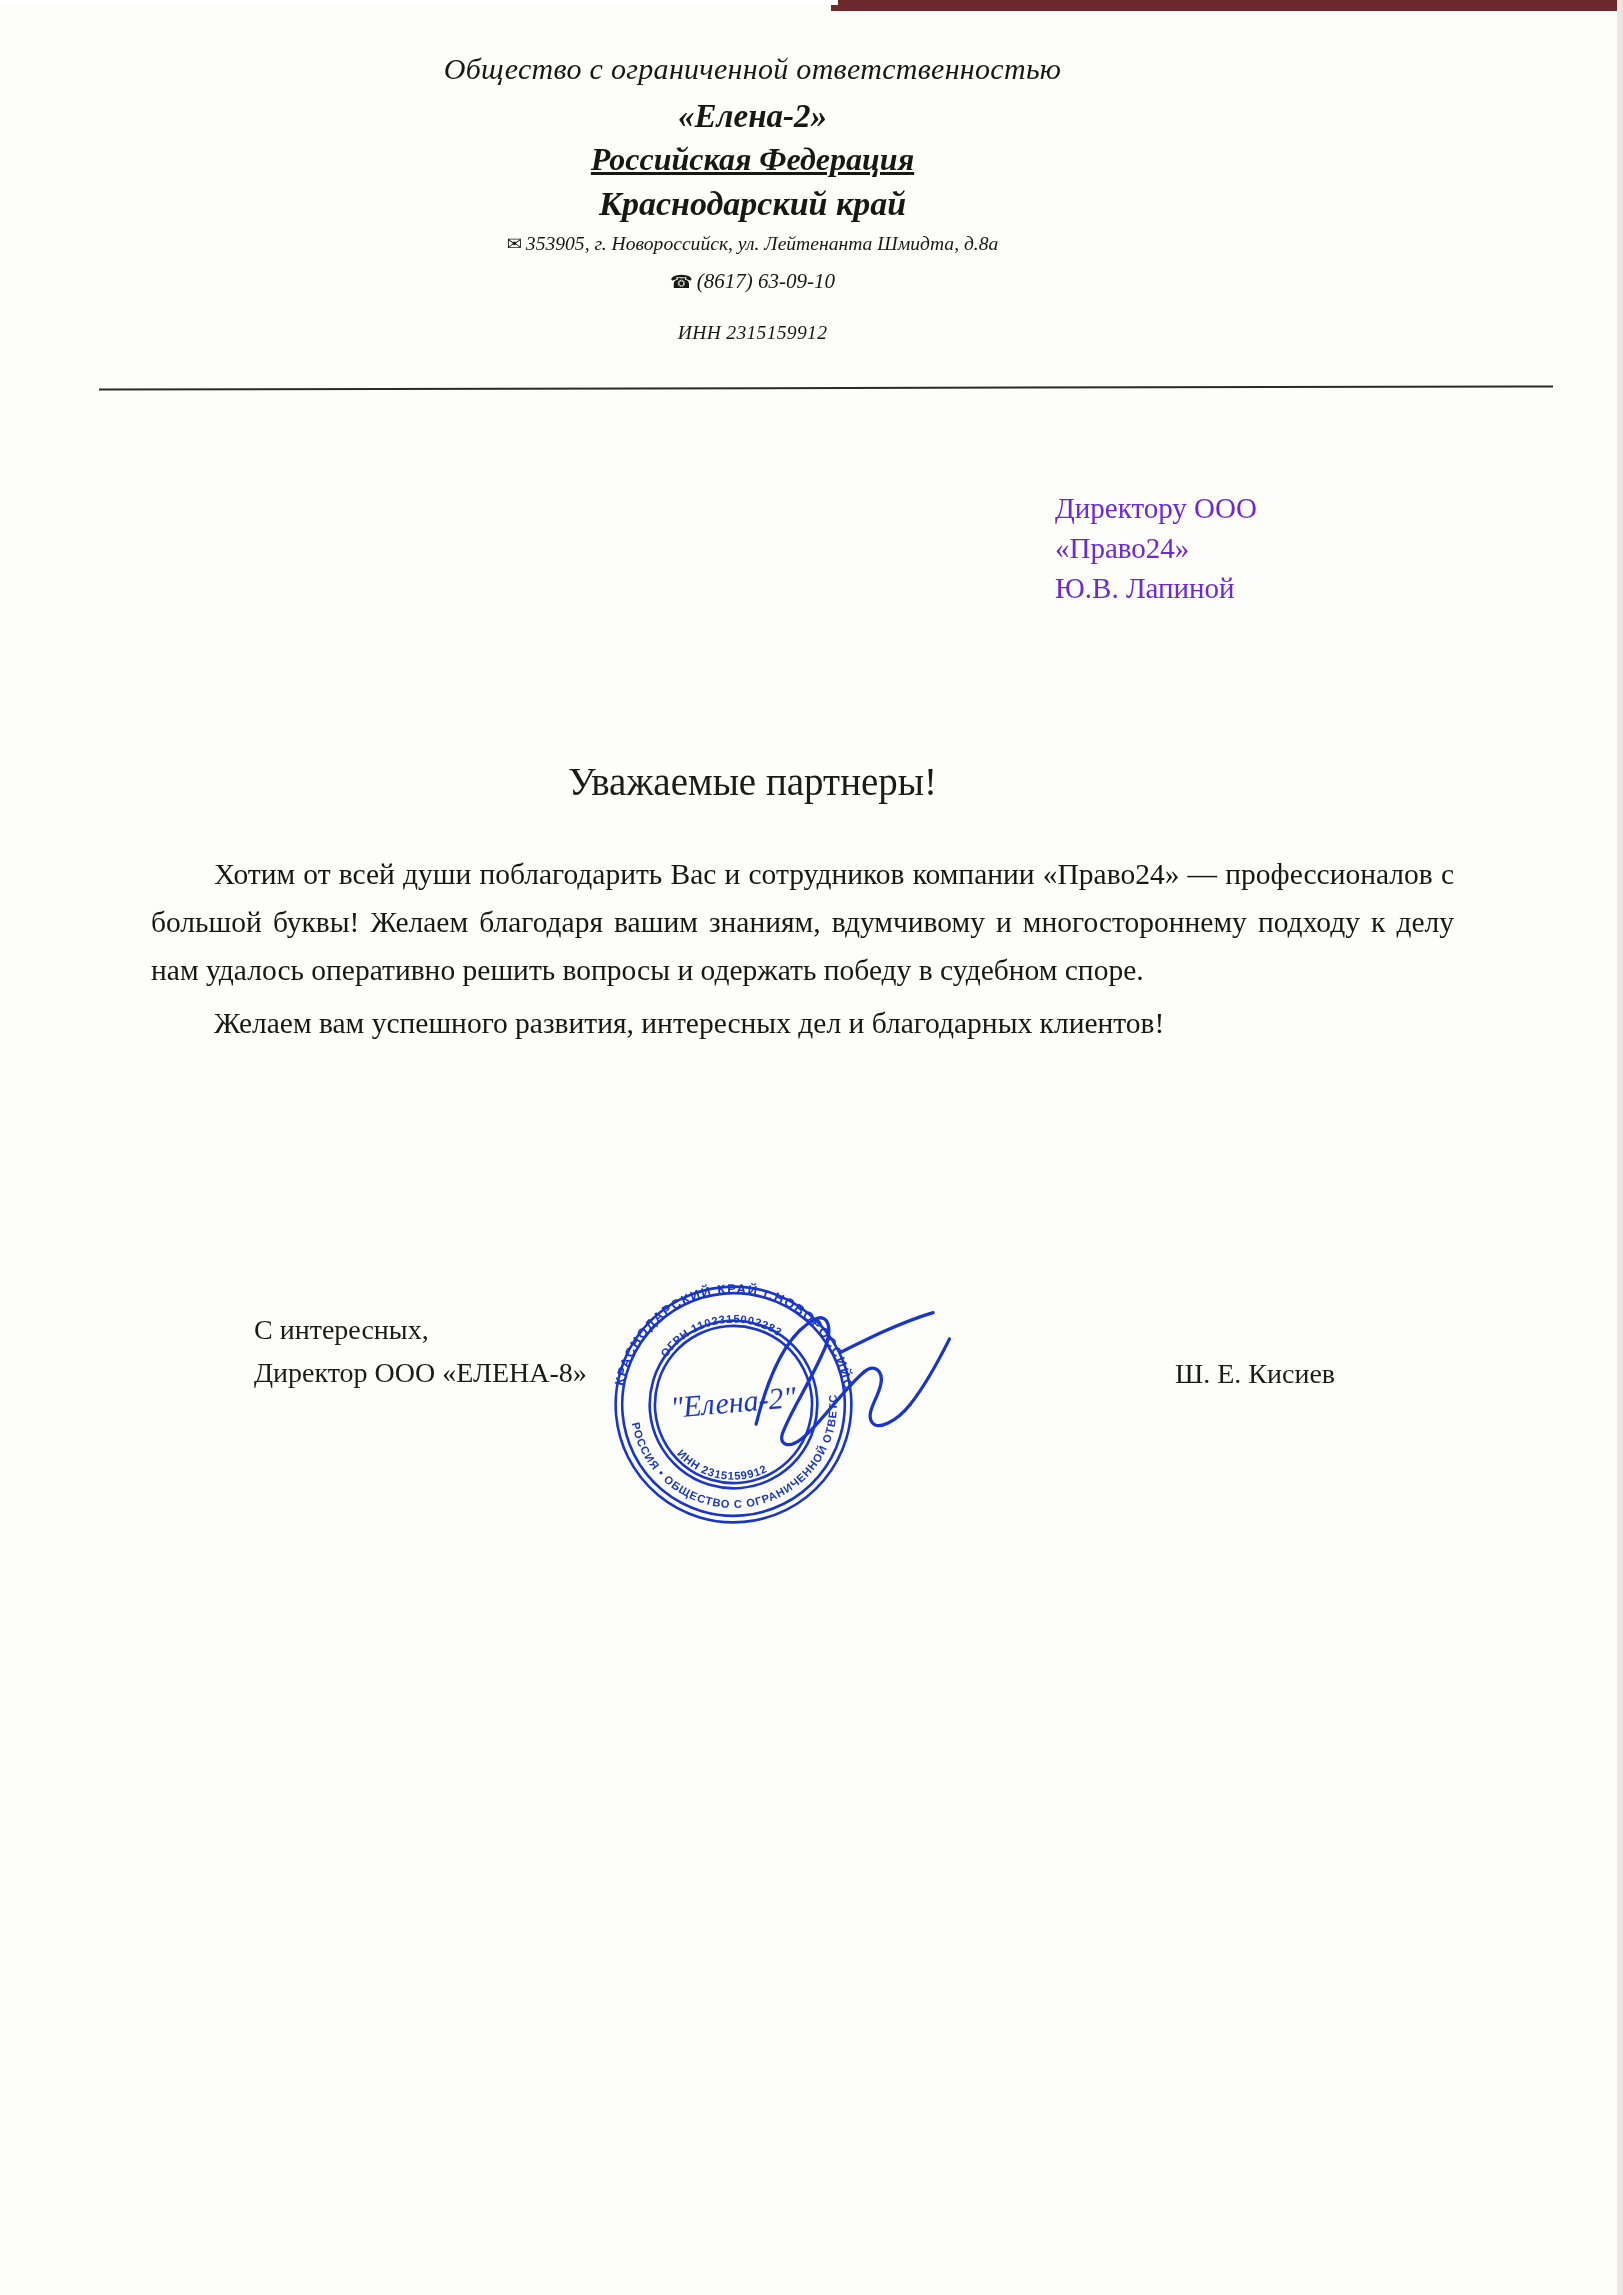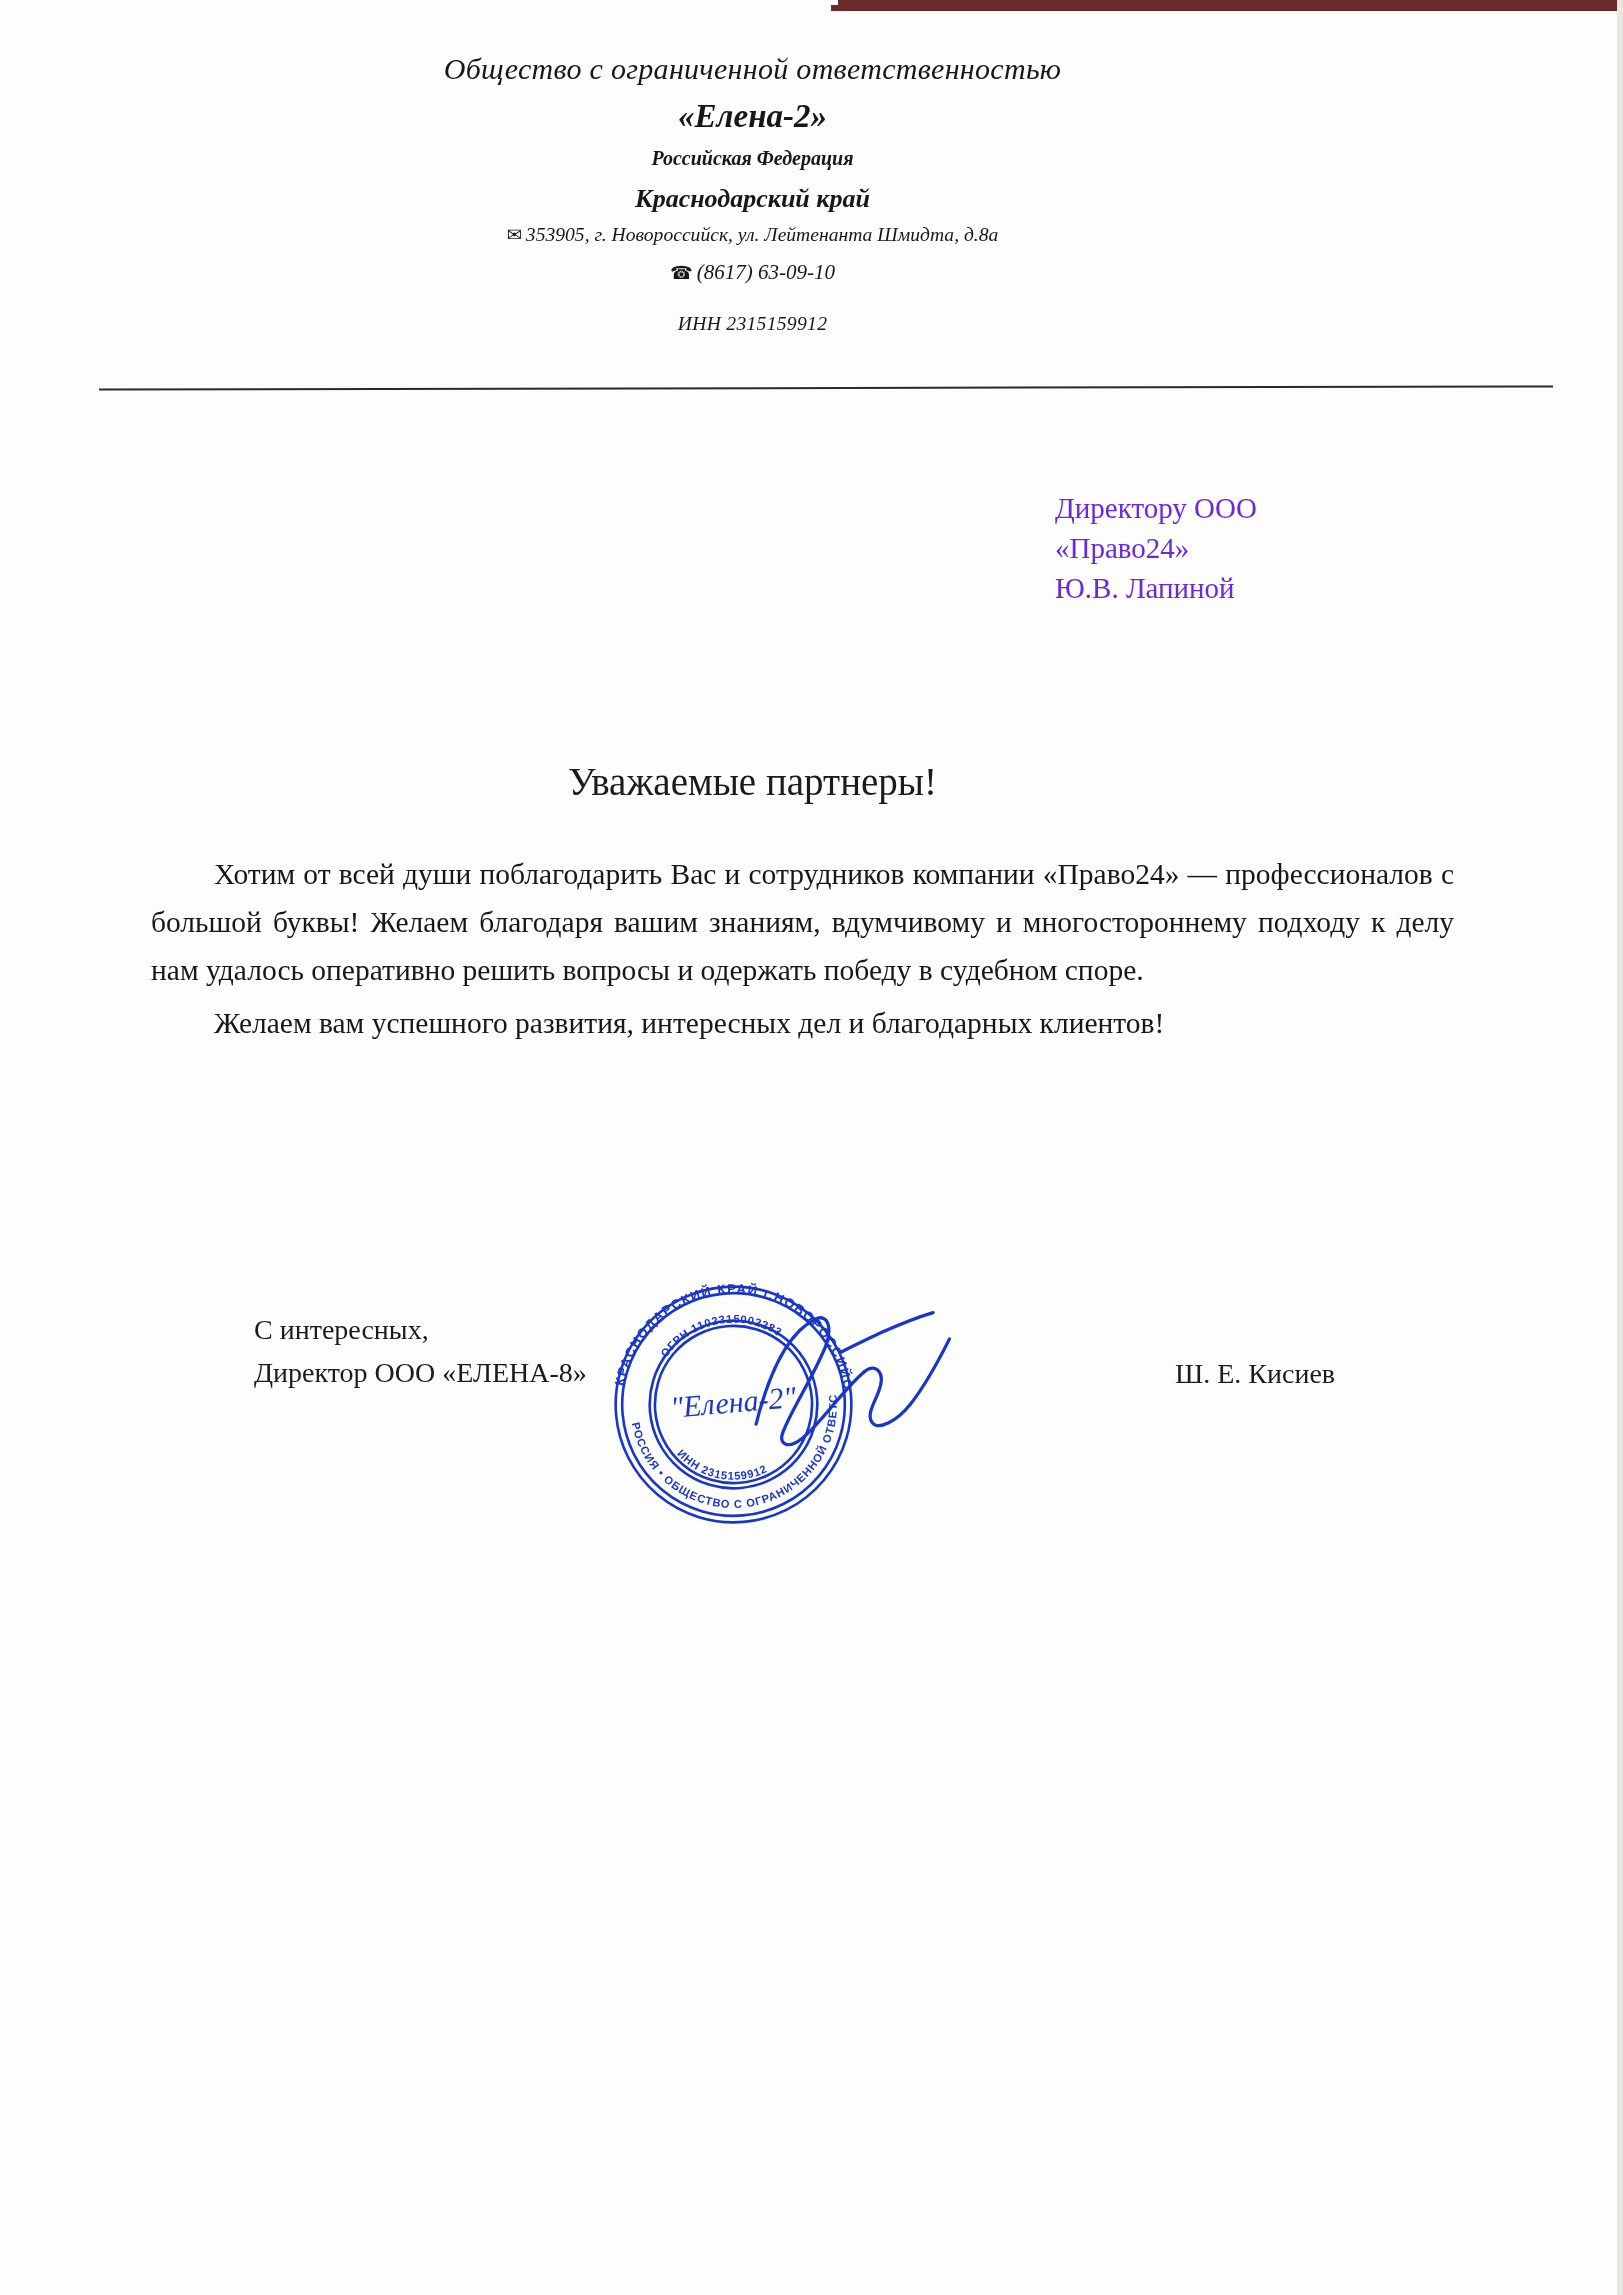--- a/index.html
+++ b/index.html
@@ -63,28 +63,29 @@
   .lh-line1 {
     font-size: 30px;
     letter-spacing: 0.3px;
   }
   .lh-line2 {
     font-size: 33px;
     font-weight: bold;
     margin-top: 11.8px;
   }
   .lh-line3 {
-    font-size: 20px;
+    font-size: 32px;
     font-weight: bold;
-    margin-top: 12px;
+    margin-top: 6px;
+    text-decoration: underline;
   }
   .lh-line4 {
-    font-size: 26px;
+    font-size: 34px;
     font-weight: bold;
-    margin-top: 14px;
+    margin-top: 7px;
   }
   .lh-address {
     font-size: 19.6px;
     margin-top: 10.5px;
   }
   .lh-phone {
     font-size: 21px;
     margin-top: 14px;
   }
   .lh-inn {

